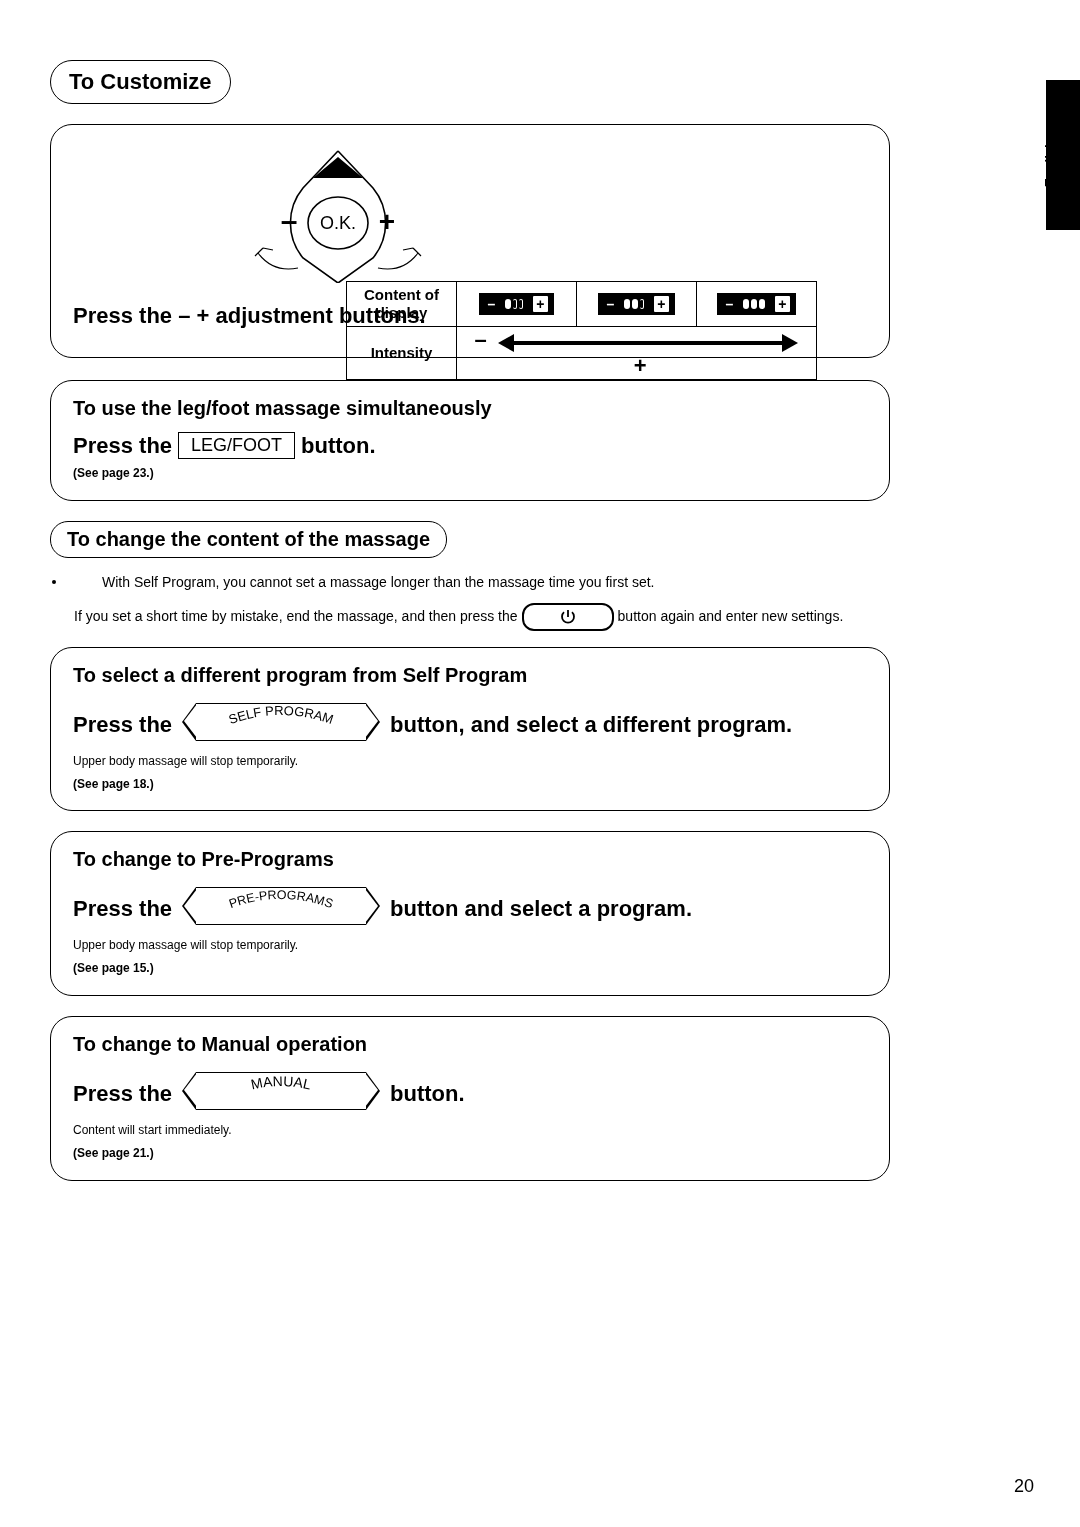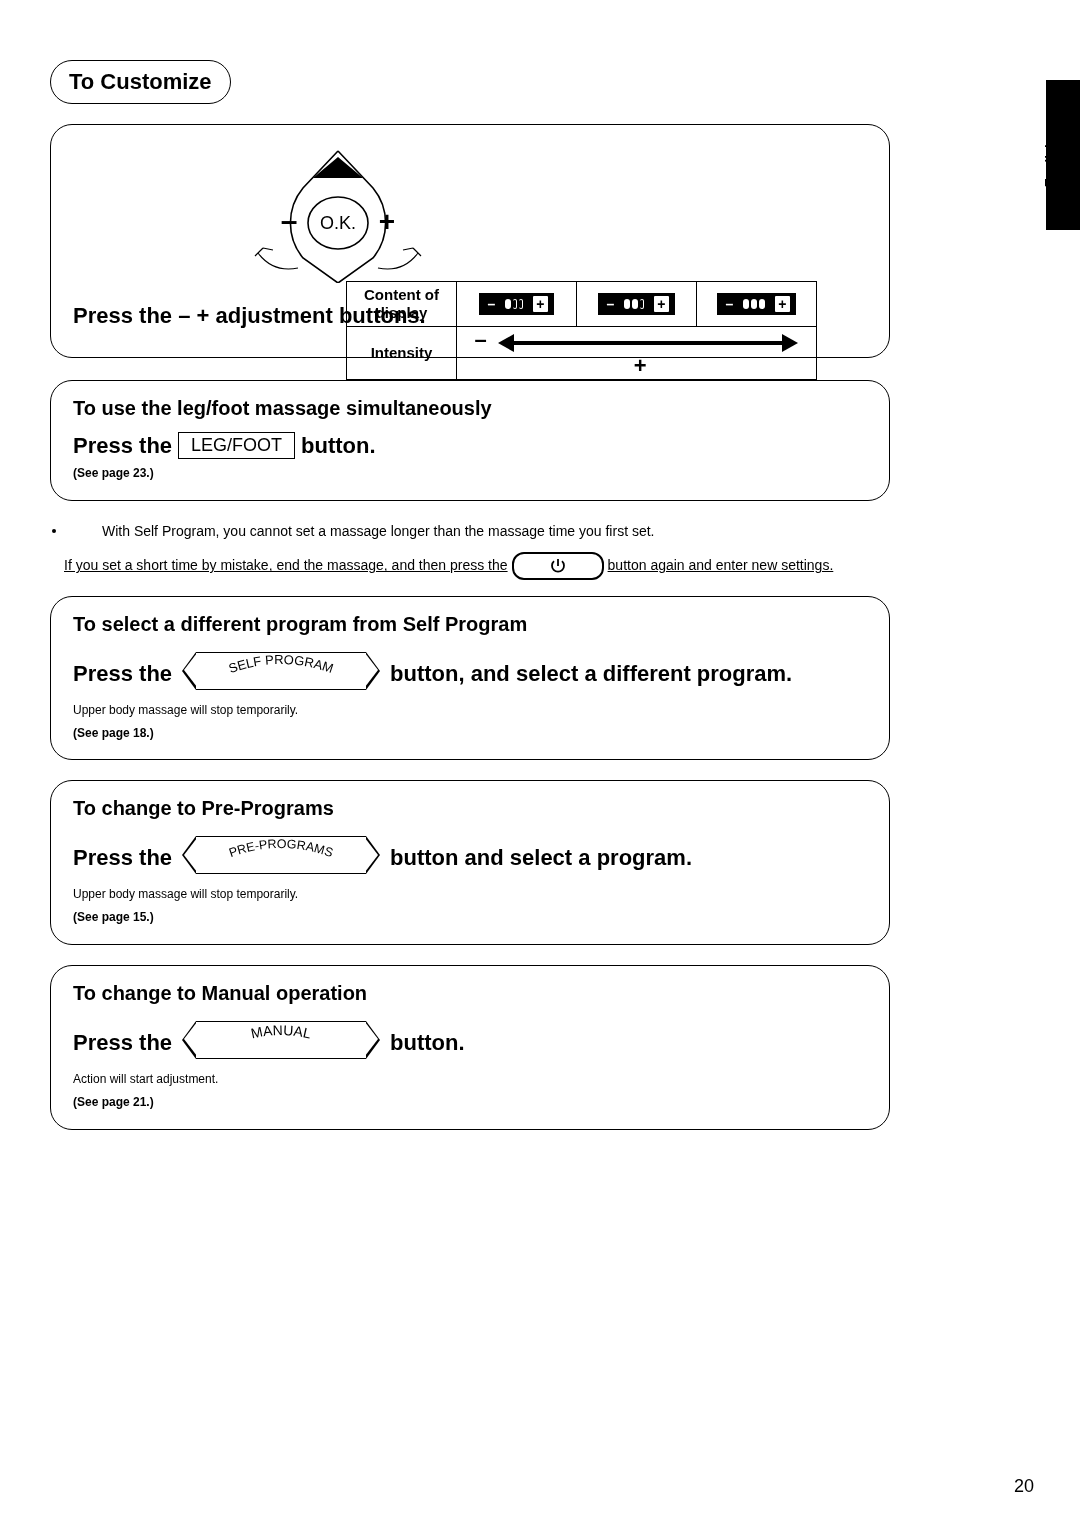--- a/index.html
+++ b/index.html
@@ -286,25 +286,26 @@
     <div class="subheading">To use the leg/foot massage simultaneously</div>
     <div class="instruction" style="margin-top:6px;">
       <span>Press the</span>
       <span class="inline-btn-box">LEG/FOOT</span>
       <span>button.</span>
     </div>
     <div class="note bold">(See page 23.)</div>
   </div>
 
   
+  <div class="heading-pill-wide">To change the content of the massage</div>
   <div class="small-note" style="margin-left:2px;gap:40px;">
     <span class="bullet-dot"></span>
     <span>With Self Program, you cannot set a massage longer than the massage time you first set.</span>
   </div>
-  <div class="small-note" style="margin-left:14px;margin-bottom:16px;text-decoration:underline;">
+  <div class="small-note" style="margin-left:24px;margin-bottom:16px;">
     <span>If you set a short time by mistake, end the massage, and then press the</span>
     <span class="inline-btn-rounded">
       <svg width="16" height="16" viewBox="0 0 16 16">
           <g fill="none" stroke="#000" stroke-width="1.8">
             <path d="M8 1 V8"></path>
             <path d="M4 3.2 A6 6 0 1 0 12 3.2"></path>
           </g>
         </svg>
     </span>
     <span>button again and enter new settings.</span>
@@ -359,19 +360,19 @@
         <span class="tri-l"></span><span class="tri-r"></span>
         <span class="chip-btn"><span class="chip-inner"></span>
           <svg width="170" height="38" style="position:absolute;left:0;top:0;">
               <path id="mn-arc" d="M 25 30 Q 85 -2 145 30" fill="none"></path>
               <text font-size="14" font-family="Arial"><textPath href="#mn-arc" startOffset="50%" text-anchor="middle">MANUAL</textPath></text>
             </svg>
         </span>
       </span>
       <span>button.</span>
     </div>
-    <div class="note">Action will start adjustment.</div>
+    <div class="note">Content will start immediately.</div>
     <div class="note bold">(See page 21.)</div>
   </div>
 
 </div>
 
 <div class="page-num">20</div>
 
 </body></html>

